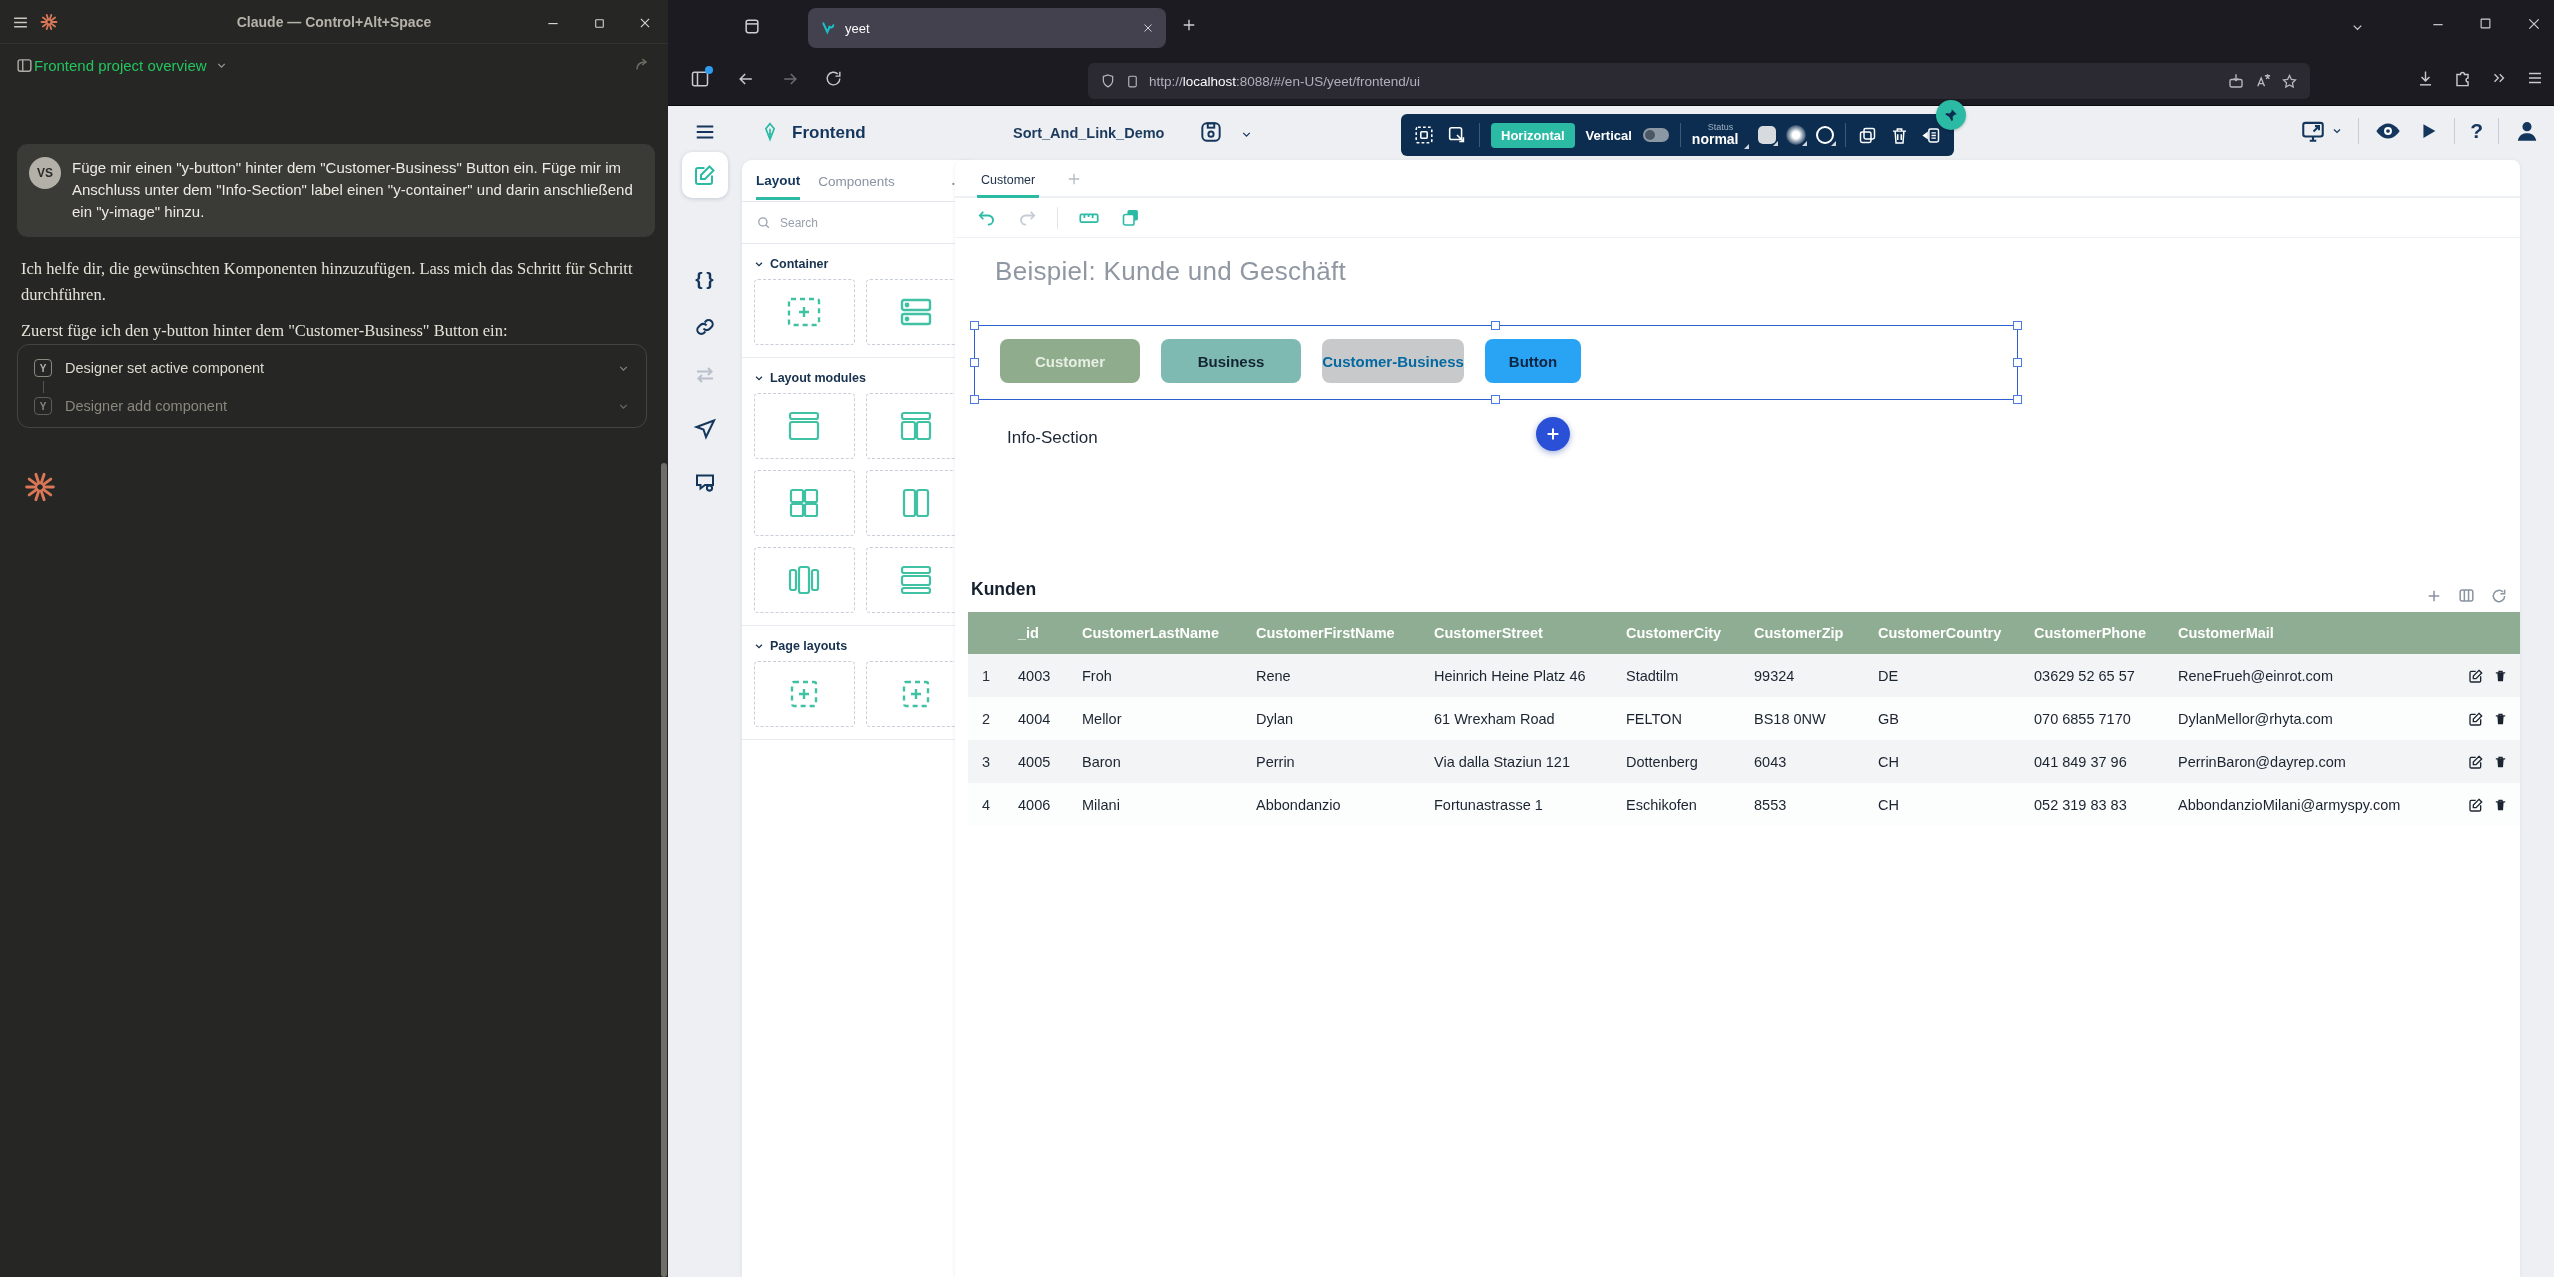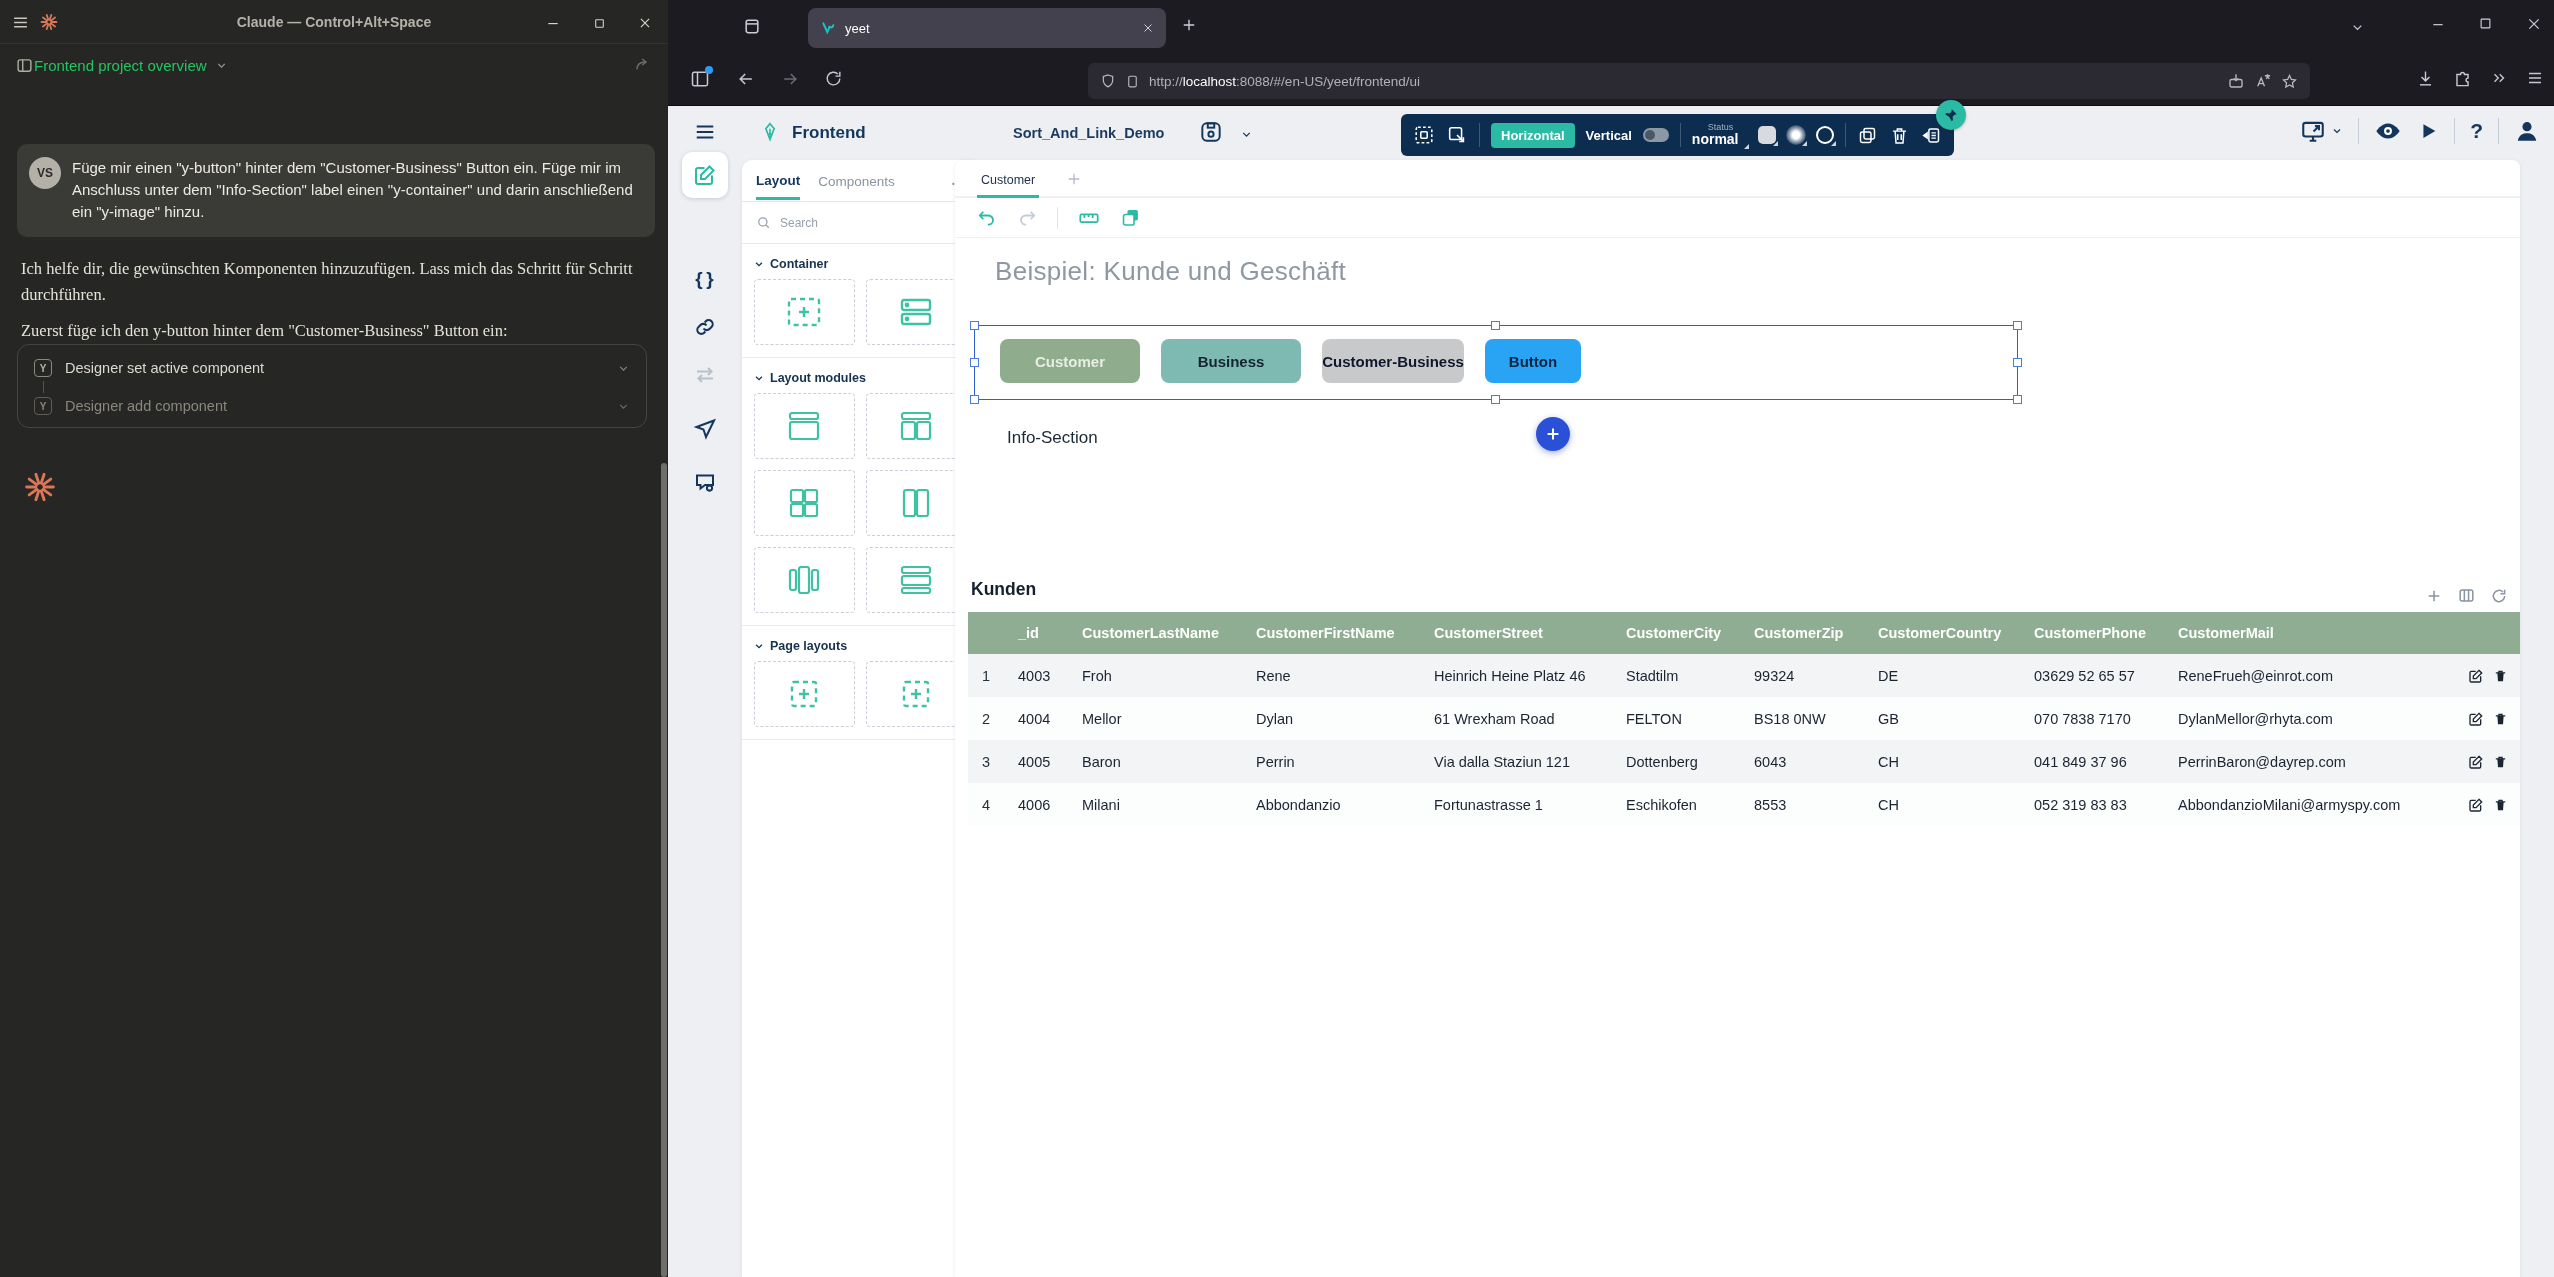--- a/index.html
+++ b/index.html
@@ -724,21 +724,21 @@
           <span class="handle" style="left:-5px; top:calc(50% - 5px);"></span>
           <span class="handle" style="right:-5px; top:calc(50% - 5px);"></span>
           <span class="handle" style="left:-5px; bottom:-5px;"></span>
           <span class="handle" style="left:calc(50% - 5px); bottom:-5px;"></span>
           <span class="handle" style="right:-5px; bottom:-5px;"></span>
         </div>
 
         <div class="btn-row" id="cv-buttons">
             <button class="cv-btn" style="background: rgb(143, 172, 140); color: rgb(231, 238, 227); width: 140px;">Customer</button>
             <button class="cv-btn" style="background: rgb(127, 186, 178); color: rgb(19, 36, 51); width: 140px;">Business</button>
-            <button class="cv-btn" style="background: rgb(200, 201, 203); color: #0f172a; width: 142px;">Customer-Business</button>
+            <button class="cv-btn" style="background: rgb(200, 201, 203); color: #0369a1; width: 142px;">Customer-Business</button>
             <button class="cv-btn" style="background: rgb(41, 164, 245); color: rgb(14, 36, 64); width: 96px;">Button</button>
           </div>
 
         <div class="info-label">Info-Section</div>
         <div class="plus-fab">
           <svg width="16" height="16" viewBox="0 0 24 24" stroke="#fff" stroke-width="3" stroke-linecap="round">
               <path d="M12 5v14M5 12h14"></path>
             </svg>
         </div>
 
@@ -823,21 +823,21 @@
               </tr>
               <tr class="even">
                 <td class="rownum">2</td>
                 <td>4004</td>
                 <td>Mellor</td>
                 <td>Dylan</td>
                 <td>61 Wrexham Road</td>
                 <td>FELTON</td>
                 <td>BS18 0NW</td>
                 <td>GB</td>
-                <td>070 7838 7170</td>
+                <td>070 6855 7170</td>
                 <td>DylanMellor@rhyta.com</td>
                 <td class="actions">
                   <div class="act-wrap">
                     <span>
                       <svg width="16" height="16" viewBox="0 0 24 24" fill="none" stroke="currentColor" stroke-width="2">
                         <path d="M19 12.5V19a2 2 0 0 1-2 2H5a2 2 0 0 1-2-2V7a2 2 0 0 1 2-2h6.5"></path>
                         <path d="M16.5 3.5l4 4L12 16H8v-4z"></path>
                       </svg>
                     </span>
                     <span>

